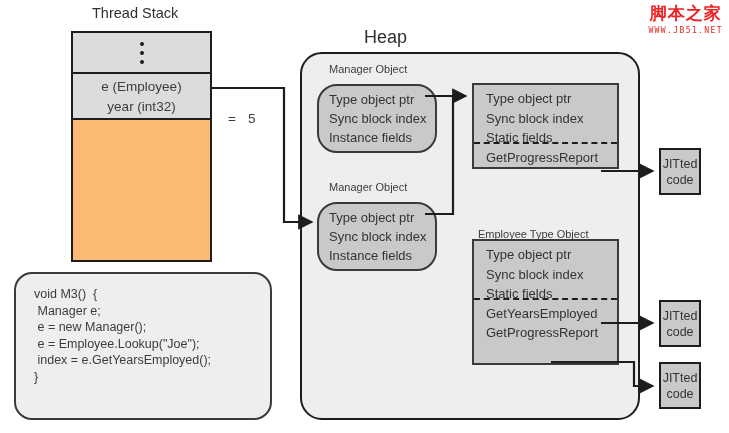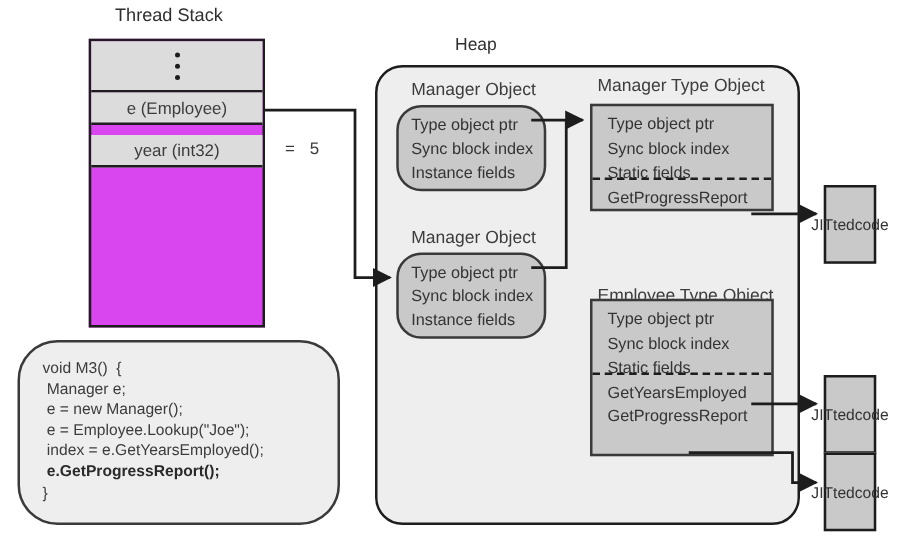--- a/index.html
+++ b/index.html
@@ -7,48 +7,48 @@
     width:729px;height:433px;
     background:#ffffff;
     font-family:"Liberation Sans", sans-serif;
     color:#3a3a3a;
     position:relative;
     overflow:hidden;
   }
   .stage{position:absolute;left:0;top:0;width:729px;height:433px;}
 
   
-  .lbl{position:absolute;font-size:14px;color:#3c3c3c;white-space:nowrap;}
-  .ttl{position:absolute;font-size:14px;color:#2f2f2f;white-space:nowrap;}
+  .lbl{position:absolute;font-size:11px;color:#3c3c3c;white-space:nowrap;}
+  .ttl{position:absolute;font-size:18px;color:#2f2f2f;white-space:nowrap;}
 
   
   #thread-stack-title{left:92px;top:5px;font-size:14.5px;}
   #thread-stack{
     position:absolute;left:71px;top:31px;width:141px;height:231px;
-    border:2.5px solid #1d1d1d;background:#d946ef;box-sizing:border-box;
+    border:2.5px solid #1d1d1d;background:#fdba74;box-sizing:border-box;
   }
   .stack-cell{
     position:absolute;left:0;width:100%;box-sizing:border-box;
     background:#dcdcdc;border-bottom:2.5px solid #1d1d1d;
     display:flex;align-items:center;justify-content:center;
     font-size:13.5px;color:#3c3c3c;
   }
   #stack-cell-dots{top:0;height:41px;}
   #stack-cell-e{top:41px;height:26px;}
-  #stack-cell-year{top:75px;height:26px;}
+  #stack-cell-year{top:61px;height:26px;}
   .dots{display:flex;flex-direction:column;align-items:center;justify-content:center;gap:5px;height:100%;}
   .dots i{display:block;width:4px;height:4px;border-radius:50%;background:#1d1d1d;}
 
   #eq-five{left:228px;top:111px;font-size:13.5px;letter-spacing:0px;}
   #eq-five b{font-weight:normal;padding-right:12px;}
 
   
   #code-box{
     position:absolute;left:14px;top:272px;width:258px;height:148px;
-    border:2.5px solid #3a3a3a;border-radius:32px;background:#eeeeee;
+    border:2.5px solid #3a3a3a;border-radius:18px;background:#eeeeee;
     box-sizing:border-box;padding:12px 0 0 18px;
   }
   #code-box .ln{font-size:12.5px;line-height:16.6px;color:#3c3c3c;white-space:pre;}
   #code-box .ln.bold{font-weight:bold;color:#2a2a2a;}
 
   
   #heap-title{left:364px;top:27px;}
   #heap{
     position:absolute;left:300px;top:52px;width:340px;height:368px;
     border:2.5px solid #1d1d1d;border-radius:22px;background:#eeeeee;
@@ -82,22 +82,22 @@
   #mgr-type{left:472px;top:83px;width:147px;height:86px;}
   #mgr-type .sep{top:57px;}
 
   #emp-type-label{left:478px;top:228px;}
   #emp-type{left:472px;top:239px;width:147px;height:126px;}
   #emp-type .sep{top:57px;}
 
   
   .jit{
     position:absolute;border:2.5px solid #1d1d1d;background:#c9c9c9;
-    box-sizing:border-box;width:42px;height:63px;
-    display:flex;flex-direction:row;align-items:center;justify-content:center;
+    box-sizing:border-box;width:42px;height:47px;
+    display:flex;flex-direction:column;align-items:center;justify-content:center;
     font-size:12.5px;line-height:16px;color:#333;
   }
   #jit-1{left:659px;top:148px;}
   #jit-2{left:659px;top:300px;}
   #jit-3{left:659px;top:362px;}
 
   
   #connectors{position:absolute;left:0;top:0;width:729px;height:433px;pointer-events:none;}
 
   
@@ -133,42 +133,40 @@
   <div class="lbl" id="eq-five">
     <b>=</b><span>5</span>
   </div>
 
   <div id="code-box">
     <div class="ln">void M3()  {</div>
     <div class="ln"> Manager e;</div>
     <div class="ln"> e = new Manager();</div>
     <div class="ln"> e = Employee.Lookup("Joe");</div>
     <div class="ln"> index = e.GetYearsEmployed();</div>
-    <div class="ln bold"> e.GetProgressReport();</div>
     <div class="ln">}</div>
   </div>
 
   <div class="ttl" id="heap-title">Heap</div>
   <div id="heap"></div>
 
   <div class="lbl" id="mgr-obj-1-label">Manager Object</div>
   <div class="obj-round" id="mgr-obj-1">
     <div class="row">Type object ptr</div>
     <div class="row">Sync block index</div>
     <div class="row">Instance fields</div>
   </div>
 
   <div class="lbl" id="mgr-obj-2-label">Manager Object</div>
   <div class="obj-round" id="mgr-obj-2">
     <div class="row">Type object ptr</div>
     <div class="row">Sync block index</div>
     <div class="row">Instance fields</div>
   </div>
 
-  <div class="lbl" id="mgr-type-label">Manager Type Object</div>
   <div class="obj-square" id="mgr-type">
     <div class="row">Type object ptr</div>
     <div class="row">Sync block index</div>
     <div class="row">Static fields</div>
     <div class="sep"></div>
     <div class="row">GetProgressReport</div>
   </div>
 
   <div class="lbl" id="emp-type-label">Employee Type Object</div>
   <div class="obj-square" id="emp-type">
@@ -208,14 +206,18 @@
       <path d="M 425 214 L 453 214 L 453 96"></path>
 
       <path d="M 601 171 L 653 171" marker-end="url(#ah)"></path>
 
       <path d="M 601 323 L 653 323" marker-end="url(#ah)"></path>
 
       <path d="M 551 362 L 634 362 L 634 386 L 653 386" marker-end="url(#ah)"></path>
     </g>
   </svg>
 
+  <div id="watermark">
+    <div class="wm-cn">脚本之家</div>
+    <div class="wm-url">WWW.JB51.NET</div>
+  </div>
 
 </div>
 
 </body></html>

